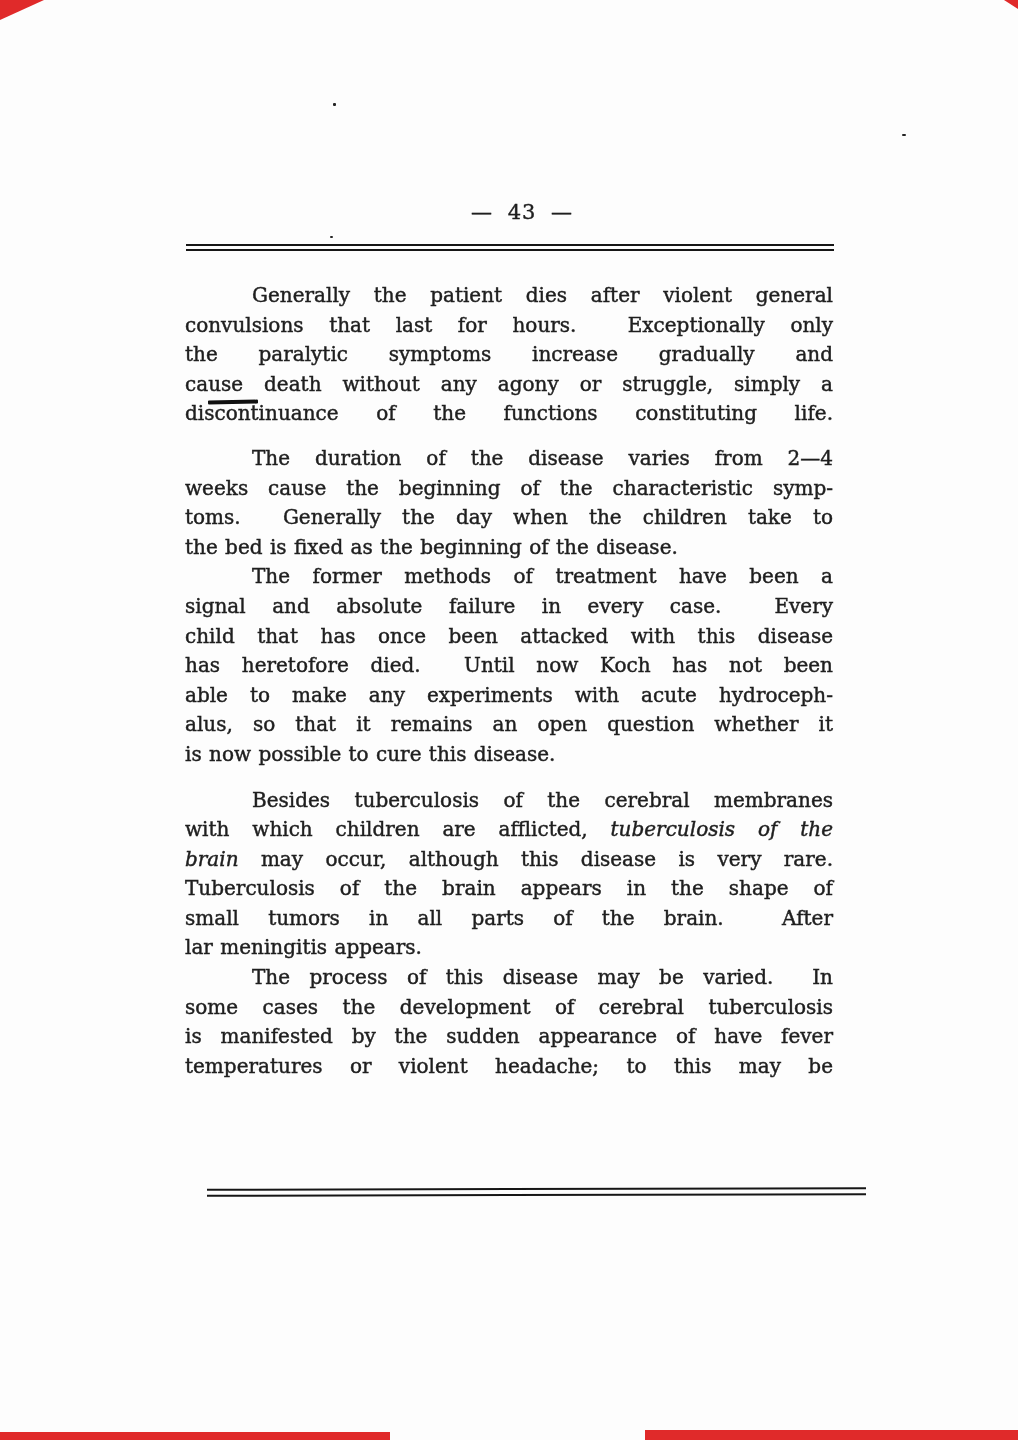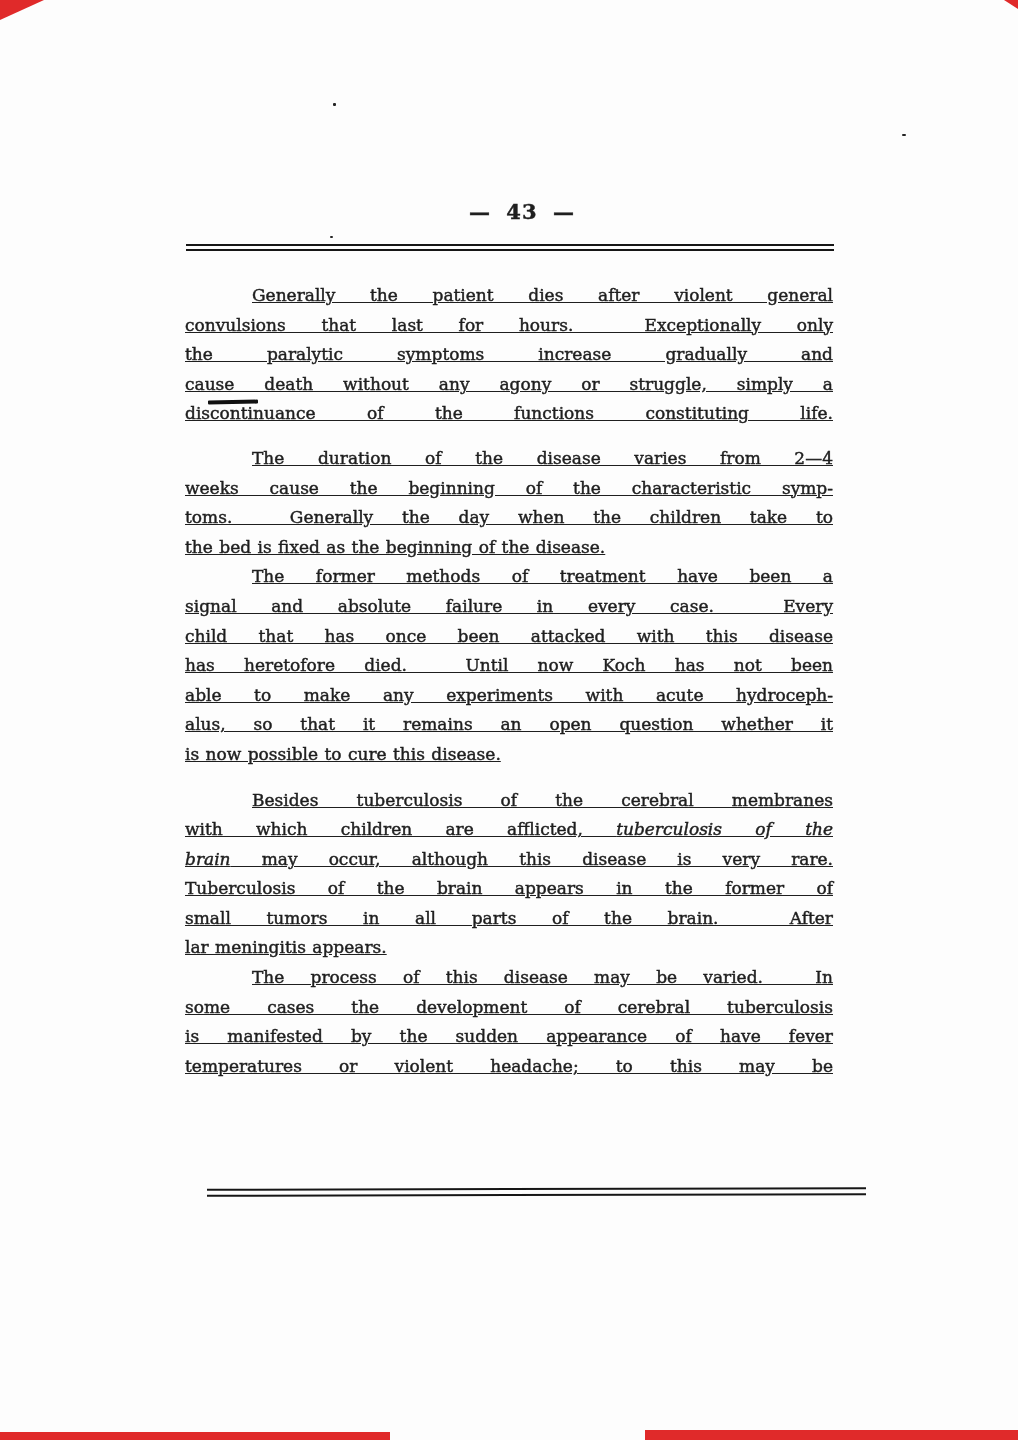--- a/index.html
+++ b/index.html
@@ -6,33 +6,33 @@
   body{
     width:1018px;height:1440px;position:relative;overflow:hidden;
     background:#fdfdfd;
     font-family:"DejaVu Serif", "Liberation Serif", serif;
     color:#1f1f1f;
   }
   .sheet{position:absolute;inset:0}
   .pagenum{
     position:absolute;left:185px;top:200px;width:648px;
     text-align:center;padding-left:26px;box-sizing:border-box;
-    font-size:21px;font-weight:bold;line-height:24px;
+    font-size:21px;font-weight:normal;line-height:24px;
     word-spacing:7px;letter-spacing:1px;
     -webkit-text-stroke:0.4px #1f1f1f;
   }
   .rule{position:absolute;height:3.2px;
     border-top:2.8px solid #161616;border-bottom:2.5px solid #161616}
   .rule-top{left:186px;top:244px;width:648px}
   .rule-bottom{left:207px;top:1188px;width:659px;
     border-top-width:2.2px;border-bottom-width:2.2px;height:3.6px;
     transform:rotate(-0.15deg)}
   .textblock{
     position:absolute;left:185px;top:281px;width:648px;
-    font-size:17px;line-height:29.6px;text-decoration:underline;
+    font-size:20px;line-height:29.6px;
     -webkit-text-stroke:0.45px #1f1f1f;
   }
   .para{margin:0}
   .para:nth-child(1){margin-bottom:15px}
   .para:nth-child(2){}
   .para:nth-child(3){margin-bottom:16px}
   .para:nth-child(4){}
   .line{text-align:justify;text-align-last:left;word-spacing:1px}
   .line.j{text-align-last:justify}
   .line.indent{padding-left:67px;box-sizing:border-box}
@@ -69,21 +69,21 @@
         <div class="line j"><span>child that has once been attacked with this disease</span></div>
         <div class="line j"><span>has heretofore died.&nbsp; Until now Koch has not been</span></div>
         <div class="line j"><span>able to make any experiments with acute hydroceph-</span></div>
         <div class="line j"><span>alus, so that it remains an open question whether it</span></div>
         <div class="line"><span>is now possible to cure this disease.</span></div>
       </div>
       <div class="para">
         <div class="line j indent"><span>Besides tuberculosis of the cerebral membranes</span></div>
         <div class="line j"><span>with which children are afflicted, </span><i>tuberculosis of the</i></div>
         <div class="line j"><i>brain</i><span> may occur, although this disease is very rare.</span></div>
-        <div class="line j"><span>Tuberculosis of the brain appears in the former of</span></div>
+        <div class="line j"><span>Tuberculosis of the brain appears in the shape of</span></div>
         <div class="line j"><span>small tumors in all parts of the brain.&nbsp; After</span></div>
         <div class="line"><span>lar meningitis appears.</span></div>
       </div>
       <div class="para">
         <div class="line j indent"><span>The process of this disease may be varied.&nbsp; In</span></div>
         <div class="line j"><span>some cases the development of cerebral tuberculosis</span></div>
         <div class="line j"><span>is manifested by the sudden appearance of have fever</span></div>
         <div class="line j"><span>temperatures or violent headache; to this may be</span></div>
       </div>
     </div>

